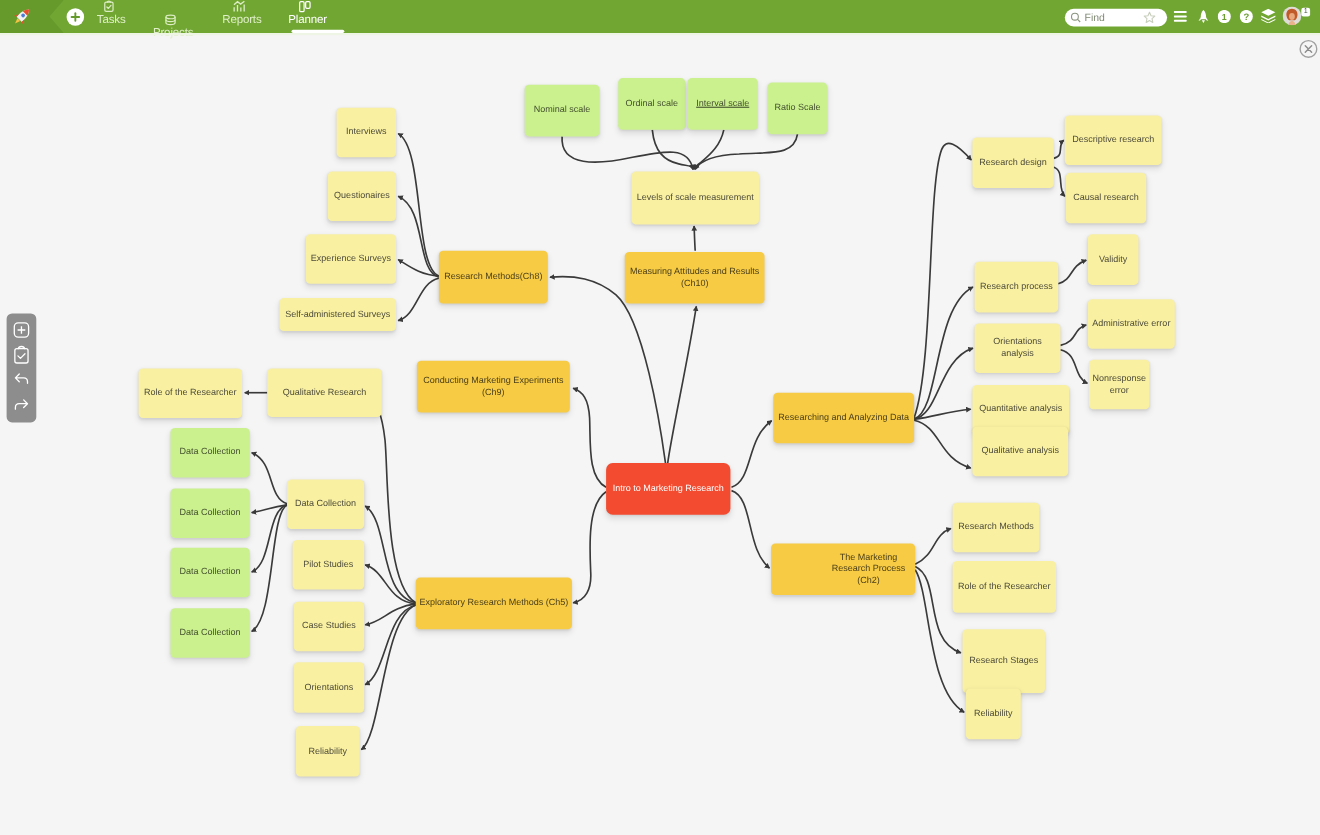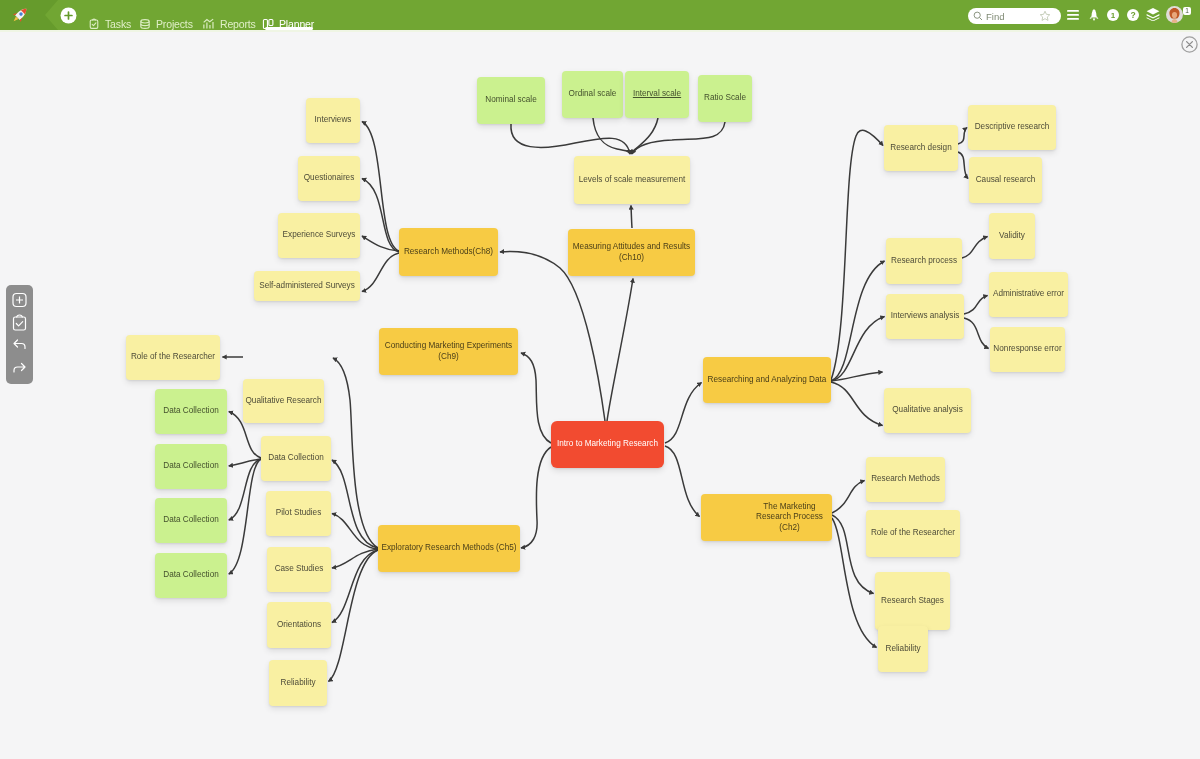--- a/index.html
+++ b/index.html
@@ -2,21 +2,21 @@
 <html><head>
 <meta charset="utf-8">
 <style>
 * { margin:0; padding:0; box-sizing:border-box; }
 html,body { width:1200px; height:759px; overflow:hidden; background:#f5f5f6; font-family:"Liberation Sans",sans-serif; }
 #page { position:relative; width:1200px; height:759px; }
 
 #hdr { position:absolute; left:0; top:0; width:1200px; height:30px; background:#71a633; z-index:5; }
 #hdr .logo { position:absolute; left:0; top:0; width:58px; height:30px; background:#669b2c; clip-path:polygon(0 0,58px 0,45px 15px,58px 30px,0 30px); }
 #hdrstrip { position:absolute; left:0; top:30px; width:1200px; height:2px; background:#eff5e4; z-index:5; }
-.nav { position:absolute; top:0; height:48px; display:flex; align-items:center; color:#e0efc8; font-size:10.5px; letter-spacing:-0.15px; }
+.nav { position:absolute; top:0; height:48px; display:flex; align-items:center; color:#e0efc8; font-size:10.5px; letter-spacing:-0.15px;flex-direction:column; }
 .nav svg { margin-right:5px; flex:0 0 auto; }
 #nav-planner { color:#ffffff; }
 #planner-underline { position:absolute; left:265px; top:27px; width:48px; height:2.5px; background:#fff; border-radius:2px; }
 
 #search { position:absolute; left:968px; top:8px; width:93px; height:15.5px; background:#fff; border-radius:8px; }
 #search .ftxt { position:absolute; left:18px; top:3px; font-size:9.5px; color:#7f8a74;text-align:right; }
 
 #canvas { position:absolute; left:0; top:32px; width:1200px; height:727px; background:#f5f5f6; }
 svg.edges { position:absolute; left:0; top:0; z-index:1; }
 
@@ -189,42 +189,43 @@
 <div class="nd g" style="left:698px;top:75px;width:54px;height:47px;">Ratio Scale</div>
 <div class="nd y" style="left:574px;top:156px;width:116px;height:48px;">Levels of scale measurement</div>
 <div class="nd a" style="left:568px;top:229px;width:127px;height:47px;">Measuring Attitudes and Results (Ch10)</div>
 <div class="nd y" style="left:306px;top:98px;width:54px;height:45px;">Interviews</div>
 <div class="nd y" style="left:298px;top:156px;width:62px;height:45px;">Questionaires</div>
 <div class="nd y" style="left:278px;top:213px;width:82px;height:45px;">Experience Surveys</div>
 <div class="nd y" style="left:254px;top:271px;width:106px;height:30px;">Self-administered Surveys</div>
 <div class="nd a" style="left:399px;top:228px;width:99px;height:48px;">Research Methods(Ch8)</div>
 <div class="nd a" style="left:379px;top:328px;width:139px;height:47px;">Conducting Marketing Experiments (Ch9)</div>
 <div class="nd y" style="left:126px;top:335px;width:94px;height:45px;">Role of the Researcher</div>
-<div class="nd y" style="left:243px;top:335px;width:81px;height:44px;margin-top:44px;">Qualitative Research</div>
+<div class="nd y" style="left:243px;top:335px;width:104px;height:44px;">Qualitative Research</div>
 <div class="nd g" style="left:155px;top:389px;width:72px;height:45px;">Data Collection</div>
 <div class="nd g" style="left:155px;top:444px;width:72px;height:45px;">Data Collection</div>
 <div class="nd g" style="left:155px;top:498px;width:72px;height:45px;">Data Collection</div>
 <div class="nd g" style="left:155px;top:553px;width:72px;height:45px;">Data Collection</div>
 <div class="nd y" style="left:261px;top:436px;width:70px;height:45px;">Data Collection</div>
 <div class="nd y" style="left:266px;top:491px;width:65px;height:45px;">Pilot Studies</div>
 <div class="nd y" style="left:267px;top:547px;width:64px;height:45px;">Case Studies</div>
 <div class="nd y" style="left:267px;top:602px;width:64px;height:46px;">Orientations</div>
 <div class="nd y" style="left:269px;top:660px;width:58px;height:46px;">Reliability</div>
 <div class="nd a" style="left:378px;top:525px;width:142px;height:47px;">Exploratory Research Methods (Ch5)</div>
 <div class="nd r" style="left:551px;top:421px;width:113px;height:47px;">Intro to Marketing Research</div>
 <div class="nd a" style="left:703px;top:357px;width:128px;height:46px;">Researching and Analyzing Data</div>
 <div class="nd a" style="left:701px;top:494px;width:131px;height:47px;padding-left:48px;">The Marketing Research Process (Ch2)</div>
 <div class="nd y" style="left:884px;top:125px;width:74px;height:46px;">Research design</div>
 <div class="nd y" style="left:968px;top:105px;width:88px;height:45px;">Descriptive research</div>
 <div class="nd y" style="left:969px;top:157px;width:73px;height:46px;">Causal research</div>
 <div class="nd y" style="left:989px;top:213px;width:46px;height:46px;">Validity</div>
 <div class="nd y" style="left:886px;top:238px;width:76px;height:46px;">Research process</div>
-<div class="nd y" style="left:886px;top:294px;width:78px;height:45px;">Interviews analysis</div>
+<div class="nd y" style="left:886px;top:294px;width:78px;height:45px;">Orientations analysis</div>
 <div class="nd y" style="left:989px;top:272px;width:79px;height:45px;">Administrative error</div>
-<div class="nd y" style="left:990px;top:327px;width:75px;height:45px;">Nonresponse error</div>
+<div class="nd y" style="left:990px;top:327px;width:55px;height:45px;">Nonresponse error</div>
+<div class="nd y" style="left:884px;top:350px;width:88px;height:45px;">Quantitative analysis</div>
 <div class="nd y" style="left:884px;top:388px;width:87px;height:45px;">Qualitative analysis</div>
 <div class="nd y" style="left:866px;top:457px;width:79px;height:45px;">Research Methods</div>
 <div class="nd y" style="left:866px;top:510px;width:94px;height:47px;">Role of the Researcher</div>
 <div class="nd y" style="left:875px;top:572px;width:75px;height:58px;">Research Stages</div>
 <div class="nd y" style="left:878px;top:626px;width:50px;height:46px;">Reliability</div>
 <div id="ltb">
   <svg width="27" height="99" viewBox="0 0 27 99" fill="none" stroke="#ffffff" stroke-width="1.2">
     <rect x="7" y="8.5" width="13" height="13" rx="3.5"></rect>
     <path d="M13.5 11.5 L13.5 18.5 M10 15 L17 15"></path>
     <rect x="7.5" y="32" width="12" height="13" rx="1.8"></rect>

